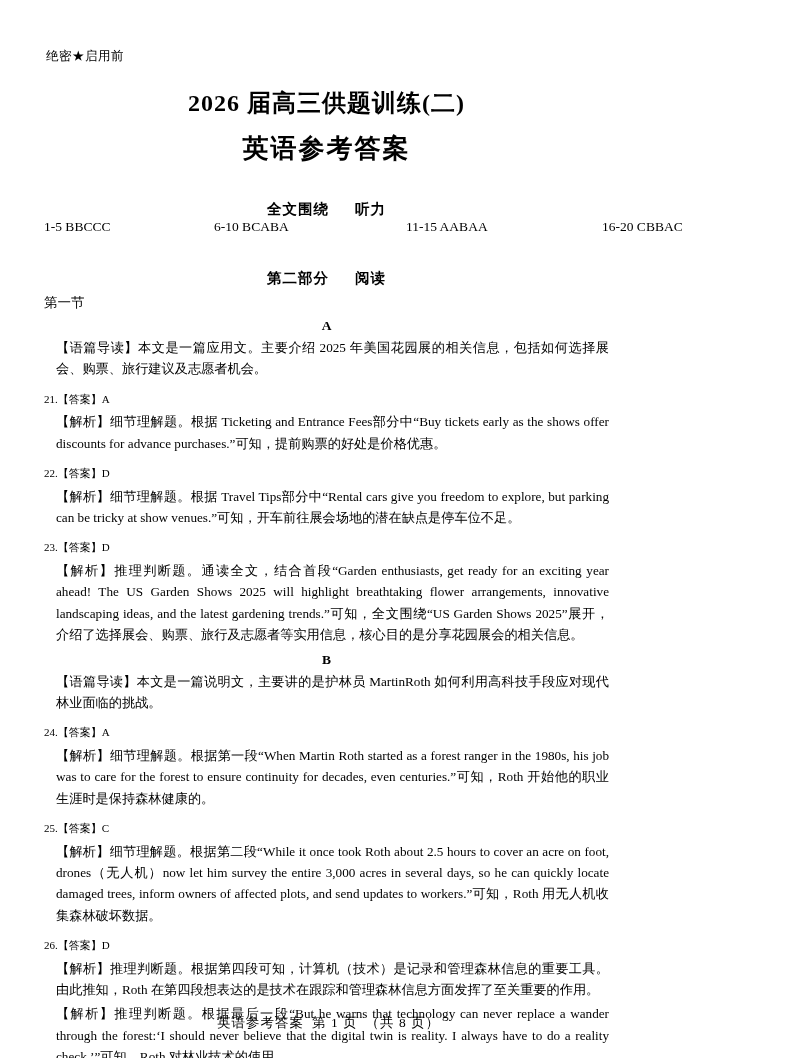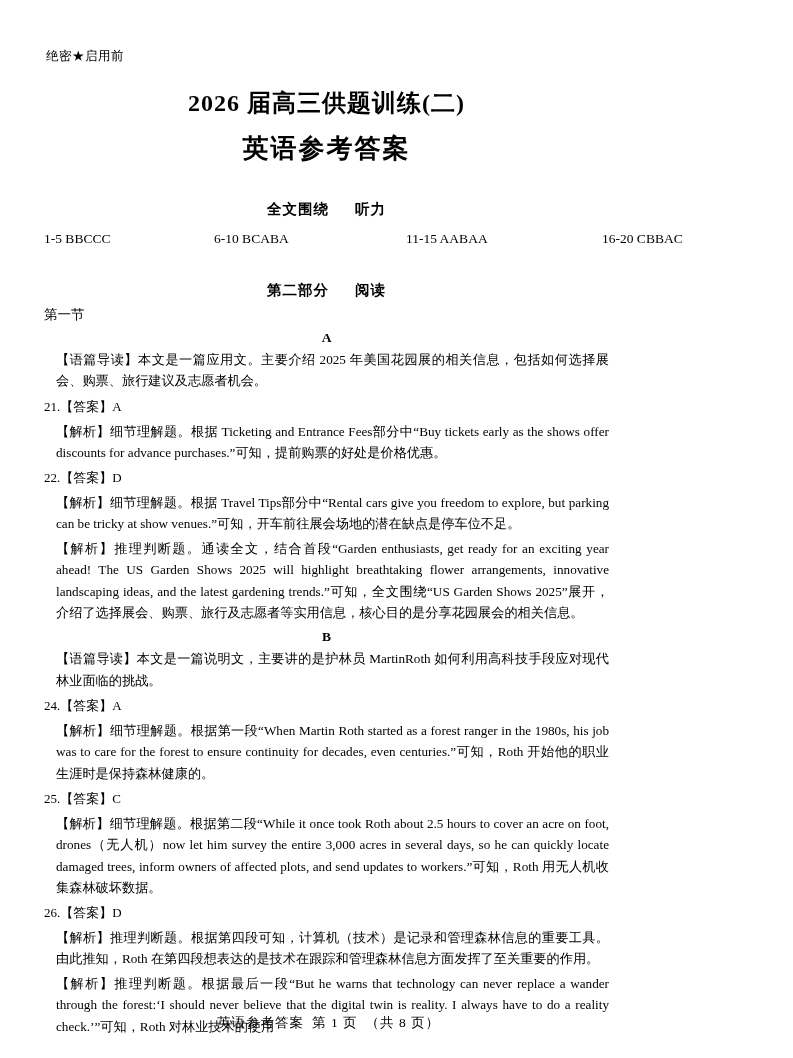--- a/index.html
+++ b/index.html
@@ -47,21 +47,20 @@
     font-weight: bold;
     margin-top: 34px;
     letter-spacing: 1px;
   }
   .section-head .gap {
     display: inline-block;
     width: 26px;
   }
   .answer-row {
     display: flex;
-    margin-top: 12px;
     font-size: 13.5px;
   }
   .answer-row .cell {
     flex: 0 0 auto;
   }
   .answer-row .c1 { width: 170px; }
   .answer-row .c2 { width: 192px; }
   .answer-row .c3 { width: 196px; }
   .answer-row .c4 { width: auto; }
   .subsection {
@@ -80,23 +79,23 @@
     line-height: 1.62;
     text-align: justify;
     margin-top: 3px;
     text-indent: 0;
   }
   .para.indent {
     padding-left: 12px;
     text-indent: 0;
   }
   .qline {
-    font-size: 13px;
+    font-size: 11px;
     line-height: 1.6;
-    margin-top: 5px;
+    margin-top: 11px;
   }
   .footer {
     position: absolute;
     left: 4px;
     right: 0;
     bottom: 26px;
     text-align: center;
     font-size: 13.5px;
     letter-spacing: 1px;
   }
@@ -131,20 +130,21 @@
 
   <div class="letter-head">A</div>
   <div class="para indent">【语篇导读】本文是一篇应用文。主要介绍 2025 年美国花园展的相关信息，包括如何选择展会、购票、旅行建议及志愿者机会。</div>
 
   <div class="qline">21.【答案】A</div>
   <div class="para indent">【解析】细节理解题。根据 Ticketing and Entrance  Fees部分中“Buy tickets early as the shows offer discounts for advance purchases.”可知，提前购票的好处是价格优惠。</div>
 
   <div class="qline">22.【答案】D</div>
   <div class="para indent">【解析】细节理解题。根据 Travel  Tips部分中“Rental cars give you freedom to explore, but parking can be tricky at show venues.”可知，开车前往展会场地的潜在缺点是停车位不足。</div>
 
+  <div class="qline">23.【答案】D</div>
   <div class="para indent">【解析】推理判断题。通读全文，结合首段“Garden enthusiasts, get ready for an exciting year ahead! The US Garden Shows 2025 will highlight breathtaking flower arrangements, innovative landscaping ideas, and the latest gardening trends.”可知，全文围绕“US Garden Shows 2025”展开，介绍了选择展会、购票、旅行及志愿者等实用信息，核心目的是分享花园展会的相关信息。</div>
 
   <div class="letter-head">B</div>
   <div class="para indent">【语篇导读】本文是一篇说明文，主要讲的是护林员 MartinRoth 如何利用高科技手段应对现代林业面临的挑战。</div>
 
   <div class="qline">24.【答案】A</div>
   <div class="para indent">【解析】细节理解题。根据第一段“When Martin Roth started as a forest ranger in the 1980s, his job was to care for the forest to ensure continuity for decades, even centuries.”可知，Roth 开始他的职业生涯时是保持森林健康的。</div>
 
   <div class="qline">25.【答案】C</div>
   <div class="para indent">【解析】细节理解题。根据第二段“While it once took Roth about 2.5 hours to cover an acre on foot, drones（无人机）now let him survey the entire 3,000 acres in several days, so he can quickly locate damaged trees, inform owners of affected plots, and send updates to workers.”可知，Roth 用无人机收集森林破坏数据。</div>

